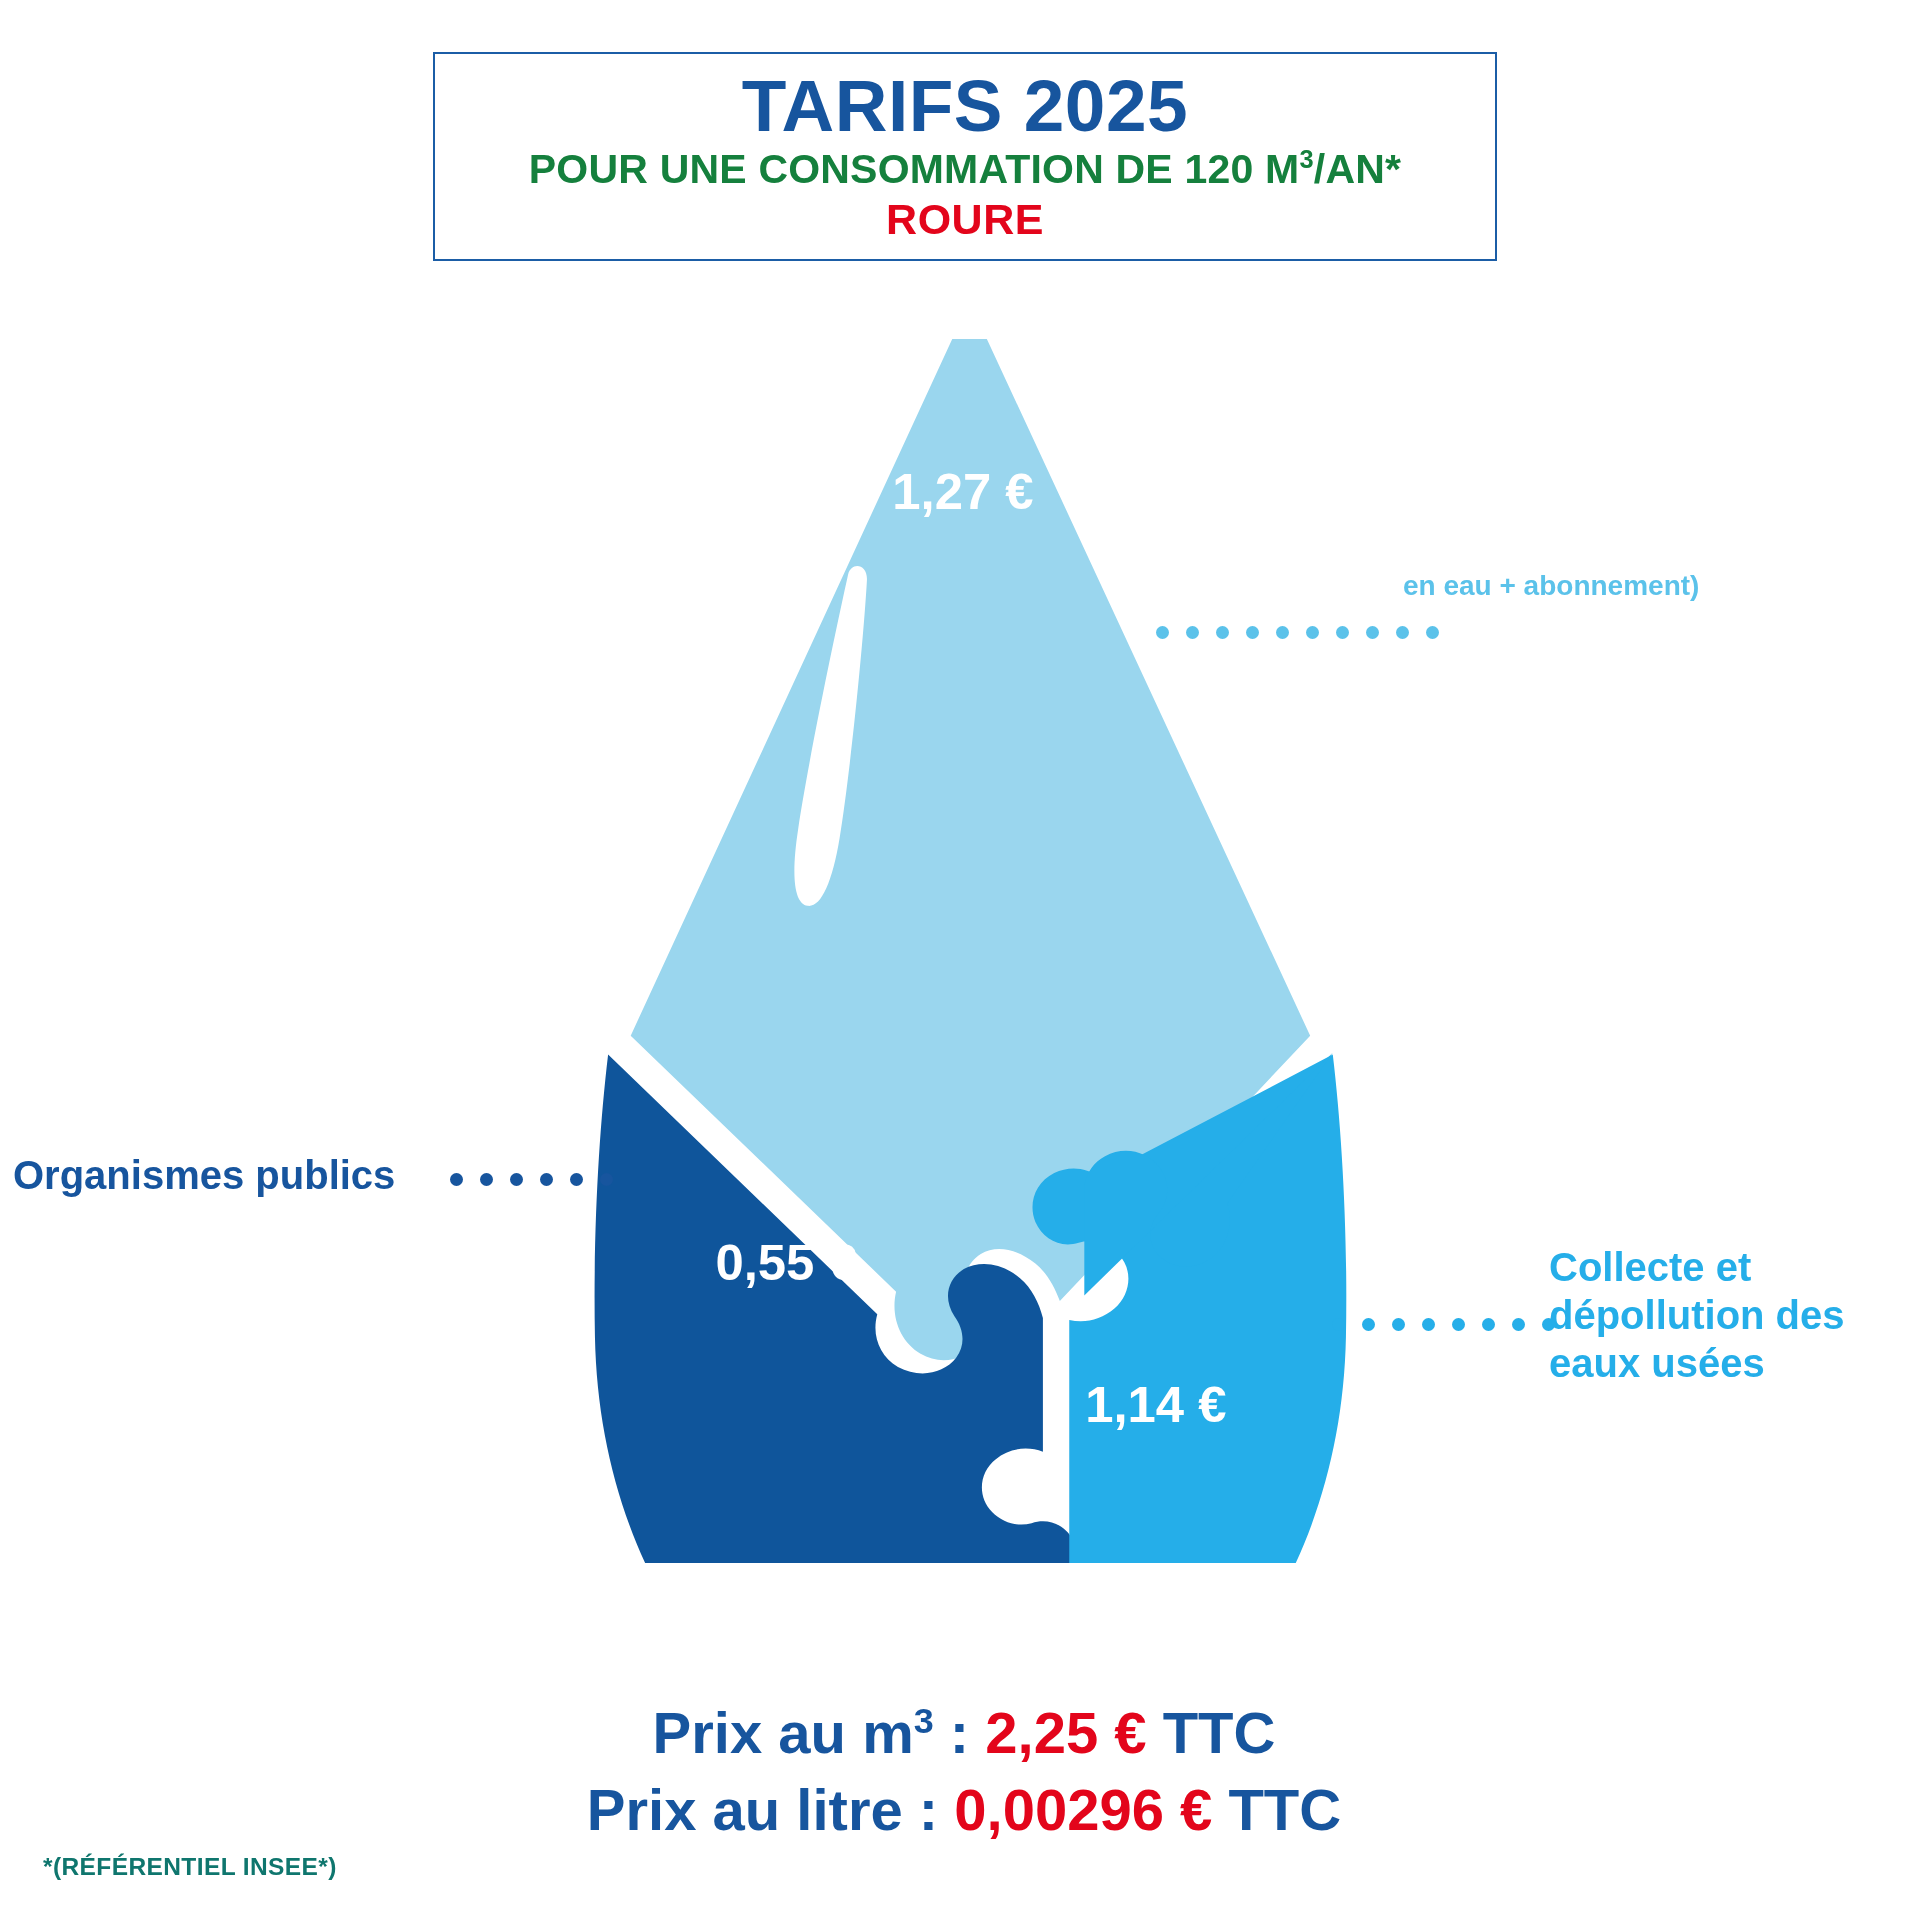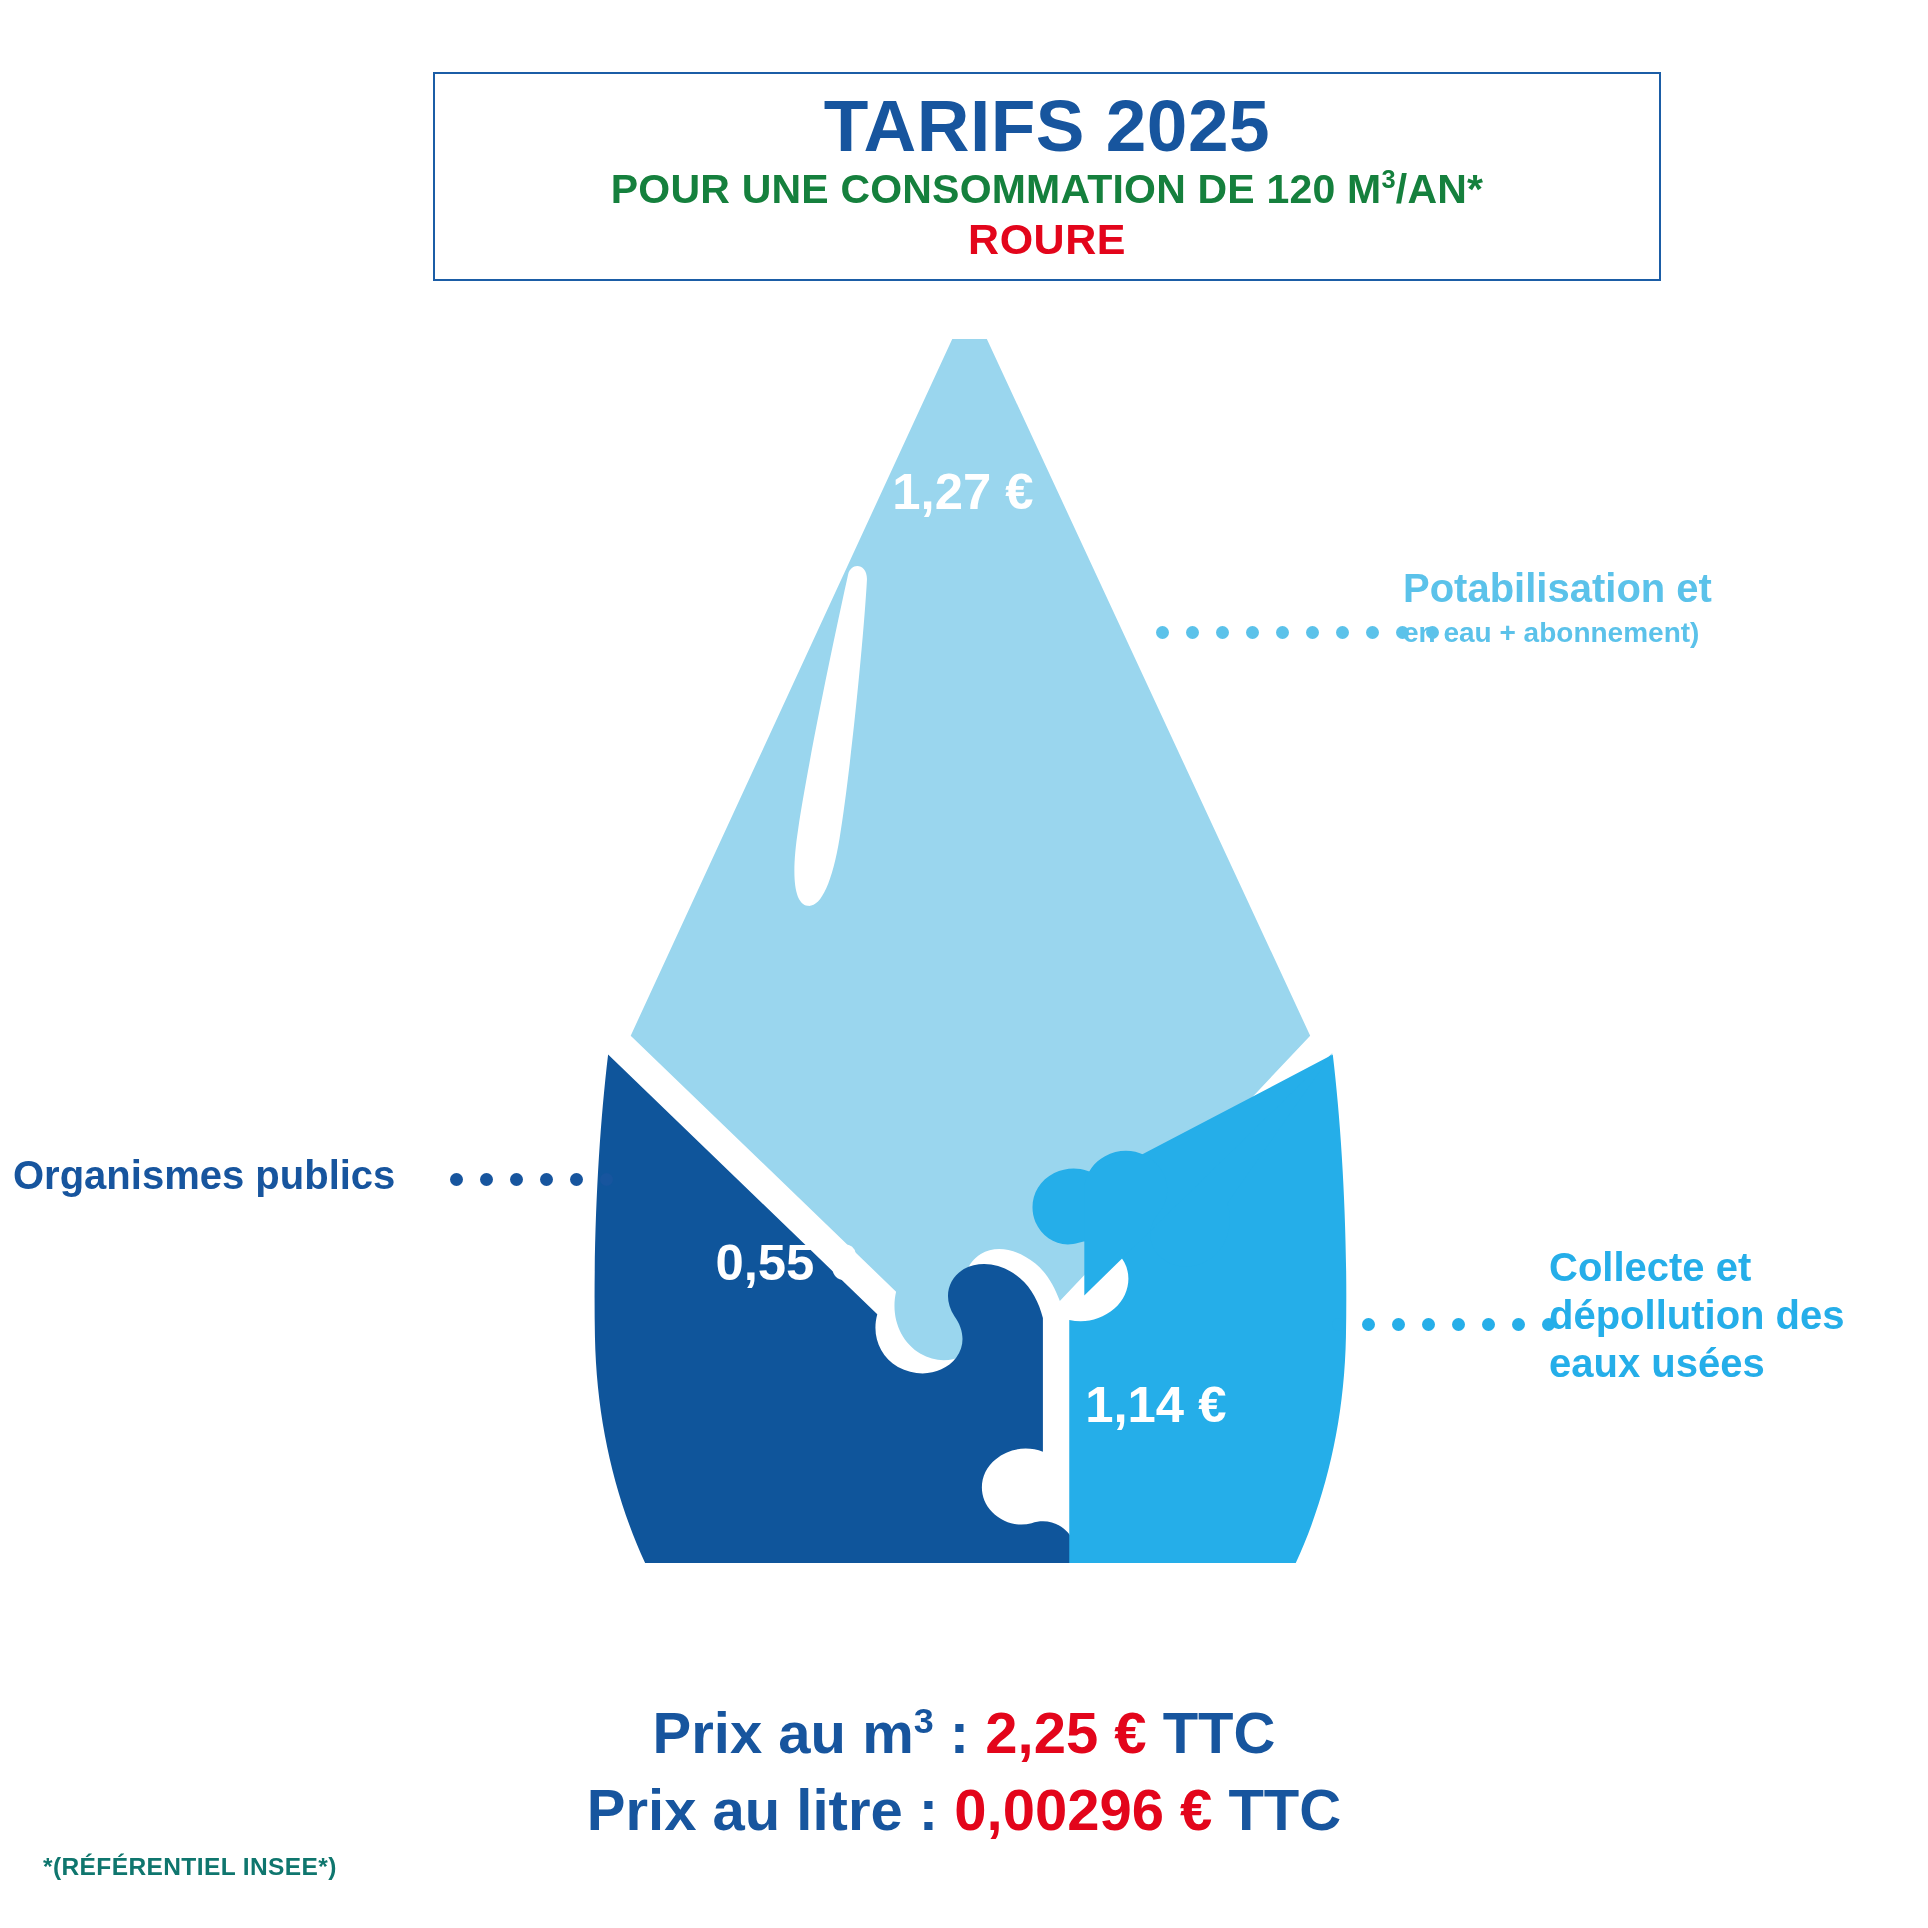--- a/index.html
+++ b/index.html
@@ -13,22 +13,22 @@
     position: relative;
     overflow: hidden;
     font-family: "Liberation Sans", sans-serif;
     -webkit-font-smoothing: antialiased;
   }
 
   
   #header-box {
     position: absolute;
     left: 433px;
-    top: 72px;
-    width: 1228px;
+    top: 52px;
+    width: 1064px;
     height: 209px;
     border: 2.8px solid #1B5DA6;
     box-sizing: border-box;
     display: flex;
     flex-direction: column;
     align-items: center;
     justify-content: center;
   }
   #title-main {
     font-size: 73px;
@@ -276,21 +276,20 @@
     <i></i>
   <i></i>
     <i></i>
   <i></i>
     <i></i>
   <i></i>
     <i></i>
 </div>
 
 <div id="label-potabilisation">
-  <div class="lbl-main">Potabilisation et</div>
   <div class="lbl-note">en eau + abonnement)</div>
 </div>
 
 <div id="label-collecte">
   <div class="lbl-main">Collecte et</div>
   <div class="lbl-main">dépollution des</div>
   <div class="lbl-main">eaux usées</div>
 </div>
 
 <div id="label-organismes">Organismes publics</div>

